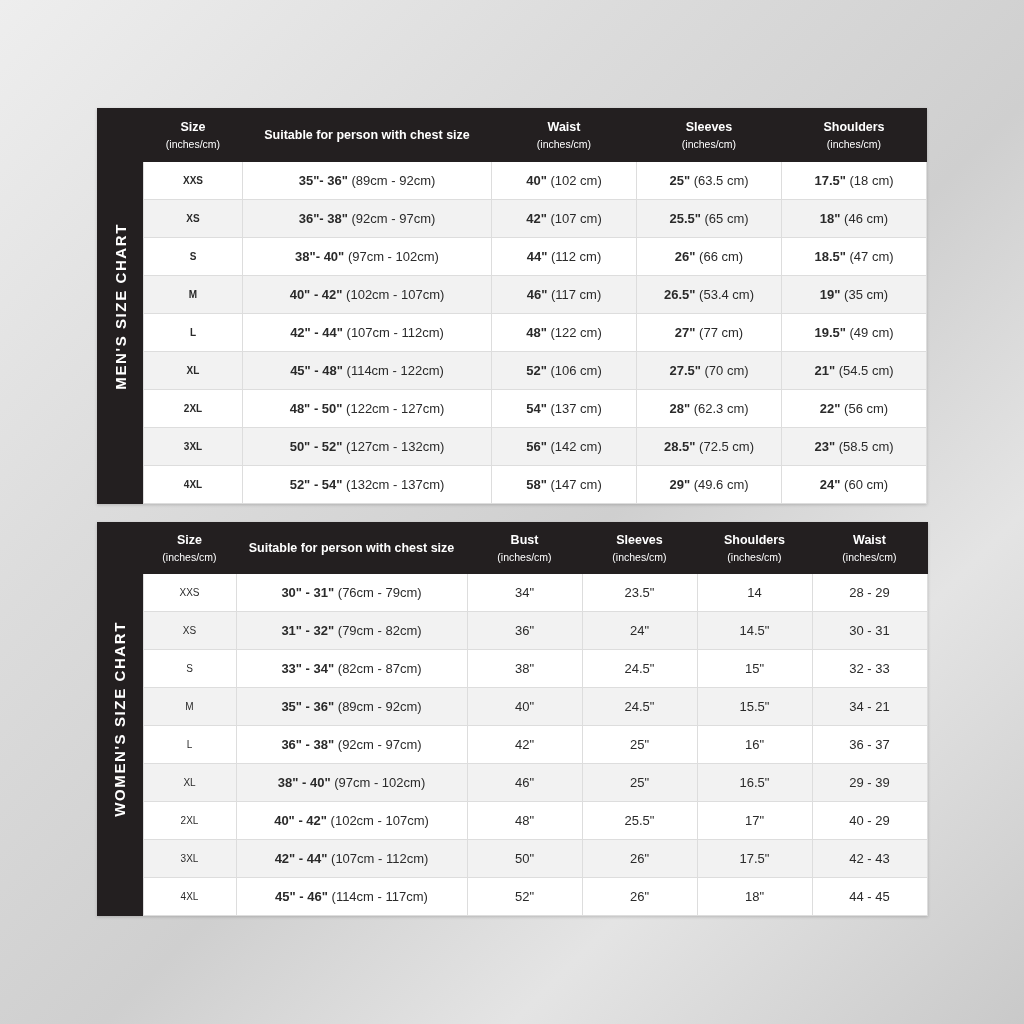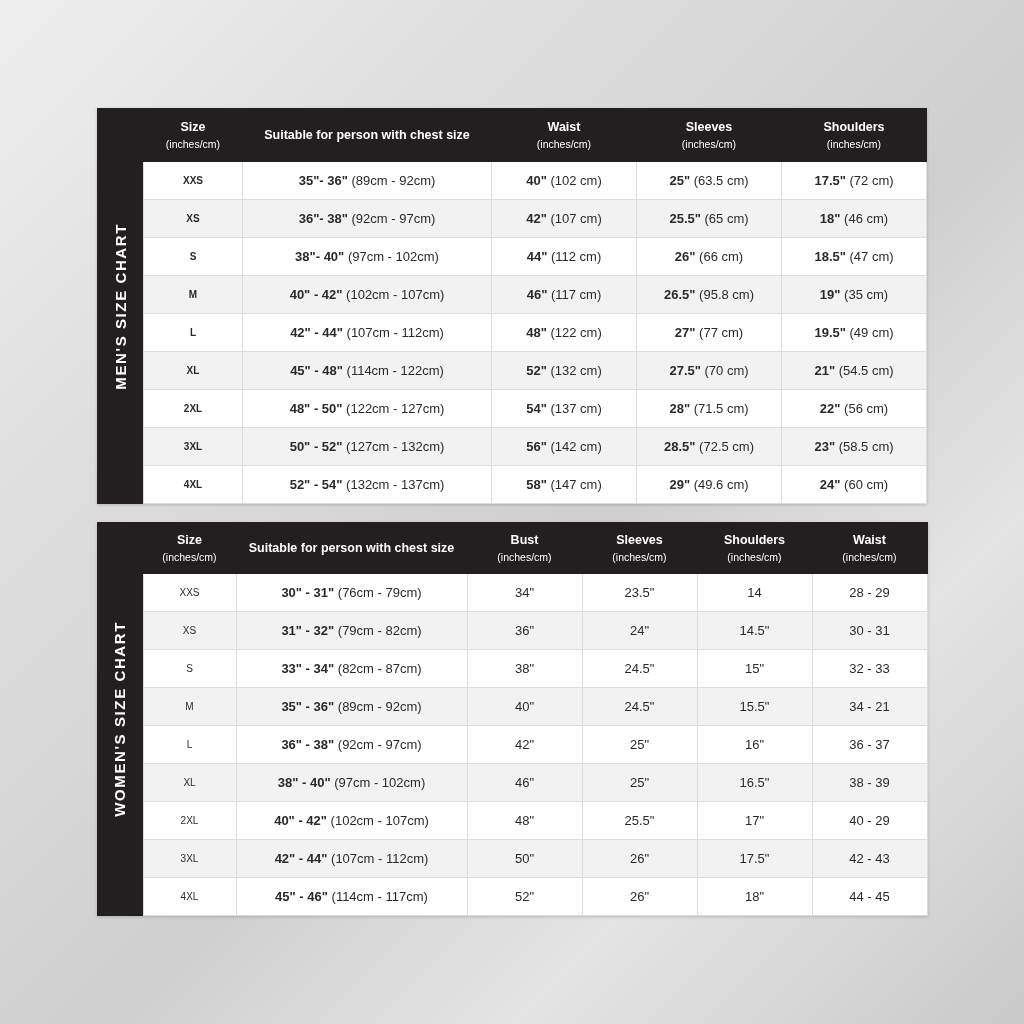--- a/index.html
+++ b/index.html
@@ -137,62 +137,62 @@
             <span class="unit">(inches/cm)</span>
           </th>
         </tr>
       </thead>
       <tbody>
         <tr>
           <td class="size-cell">XXS</td>
           <td class="range-cell"><span class="b">35"- 36"</span> <span>(89cm - 92cm)</span></td>
           <td class="meas-cell"><span class="b">40"</span> <span>(102 cm)</span></td>
           <td class="meas-cell"><span class="b">25"</span> <span>(63.5 cm)</span></td>
-          <td class="meas-cell"><span class="b">17.5"</span> <span>(72 cm)</span></td>
+          <td class="meas-cell"><span class="b">17.5"</span> <span>(18 cm)</span></td>
         </tr>
         <tr>
           <td class="size-cell">XS</td>
           <td class="range-cell"><span class="b">36"- 38"</span> <span>(92cm - 97cm)</span></td>
           <td class="meas-cell"><span class="b">42"</span> <span>(107 cm)</span></td>
           <td class="meas-cell"><span class="b">25.5"</span> <span>(65 cm)</span></td>
           <td class="meas-cell"><span class="b">18"</span> <span>(46 cm)</span></td>
         </tr>
         <tr>
           <td class="size-cell">S</td>
           <td class="range-cell"><span class="b">38"- 40"</span> <span>(97cm - 102cm)</span></td>
           <td class="meas-cell"><span class="b">44"</span> <span>(112 cm)</span></td>
           <td class="meas-cell"><span class="b">26"</span> <span>(66 cm)</span></td>
           <td class="meas-cell"><span class="b">18.5"</span> <span>(47 cm)</span></td>
         </tr>
         <tr>
           <td class="size-cell">M</td>
           <td class="range-cell"><span class="b">40" - 42"</span> <span>(102cm - 107cm)</span></td>
           <td class="meas-cell"><span class="b">46"</span> <span>(117 cm)</span></td>
-          <td class="meas-cell"><span class="b">26.5"</span> <span>(95.8 cm)</span></td>
+          <td class="meas-cell"><span class="b">26.5"</span> <span>(53.4 cm)</span></td>
           <td class="meas-cell"><span class="b">19"</span> <span>(35 cm)</span></td>
         </tr>
         <tr>
           <td class="size-cell">L</td>
           <td class="range-cell"><span class="b">42" - 44"</span> <span>(107cm - 112cm)</span></td>
           <td class="meas-cell"><span class="b">48"</span> <span>(122 cm)</span></td>
           <td class="meas-cell"><span class="b">27"</span> <span>(77 cm)</span></td>
           <td class="meas-cell"><span class="b">19.5"</span> <span>(49 cm)</span></td>
         </tr>
         <tr>
           <td class="size-cell">XL</td>
           <td class="range-cell"><span class="b">45" - 48"</span> <span>(114cm - 122cm)</span></td>
-          <td class="meas-cell"><span class="b">52"</span> <span>(132 cm)</span></td>
+          <td class="meas-cell"><span class="b">52"</span> <span>(106 cm)</span></td>
           <td class="meas-cell"><span class="b">27.5"</span> <span>(70 cm)</span></td>
           <td class="meas-cell"><span class="b">21"</span> <span>(54.5 cm)</span></td>
         </tr>
         <tr>
           <td class="size-cell">2XL</td>
           <td class="range-cell"><span class="b">48" - 50"</span> <span>(122cm - 127cm)</span></td>
           <td class="meas-cell"><span class="b">54"</span> <span>(137 cm)</span></td>
-          <td class="meas-cell"><span class="b">28"</span> <span>(71.5 cm)</span></td>
+          <td class="meas-cell"><span class="b">28"</span> <span>(62.3 cm)</span></td>
           <td class="meas-cell"><span class="b">22"</span> <span>(56 cm)</span></td>
         </tr>
         <tr>
           <td class="size-cell">3XL</td>
           <td class="range-cell"><span class="b">50" - 52"</span> <span>(127cm - 132cm)</span></td>
           <td class="meas-cell"><span class="b">56"</span> <span>(142 cm)</span></td>
           <td class="meas-cell"><span class="b">28.5"</span> <span>(72.5 cm)</span></td>
           <td class="meas-cell"><span class="b">23"</span> <span>(58.5 cm)</span></td>
         </tr>
         <tr>
@@ -278,21 +278,21 @@
           <td class="meas-cell">25"</td>
           <td class="meas-cell">16"</td>
           <td class="meas-cell">36 - 37</td>
         </tr>
         <tr>
           <td class="size-cell">XL</td>
           <td class="range-cell"><span class="b">38" - 40"</span> <span>(97cm - 102cm)</span></td>
           <td class="meas-cell">46"</td>
           <td class="meas-cell">25"</td>
           <td class="meas-cell">16.5"</td>
-          <td class="meas-cell">38 - 39</td>
+          <td class="meas-cell">29 - 39</td>
         </tr>
         <tr>
           <td class="size-cell">2XL</td>
           <td class="range-cell"><span class="b">40" - 42"</span> <span>(102cm - 107cm)</span></td>
           <td class="meas-cell">48"</td>
           <td class="meas-cell">25.5"</td>
           <td class="meas-cell">17"</td>
           <td class="meas-cell">40 - 29</td>
         </tr>
         <tr>

